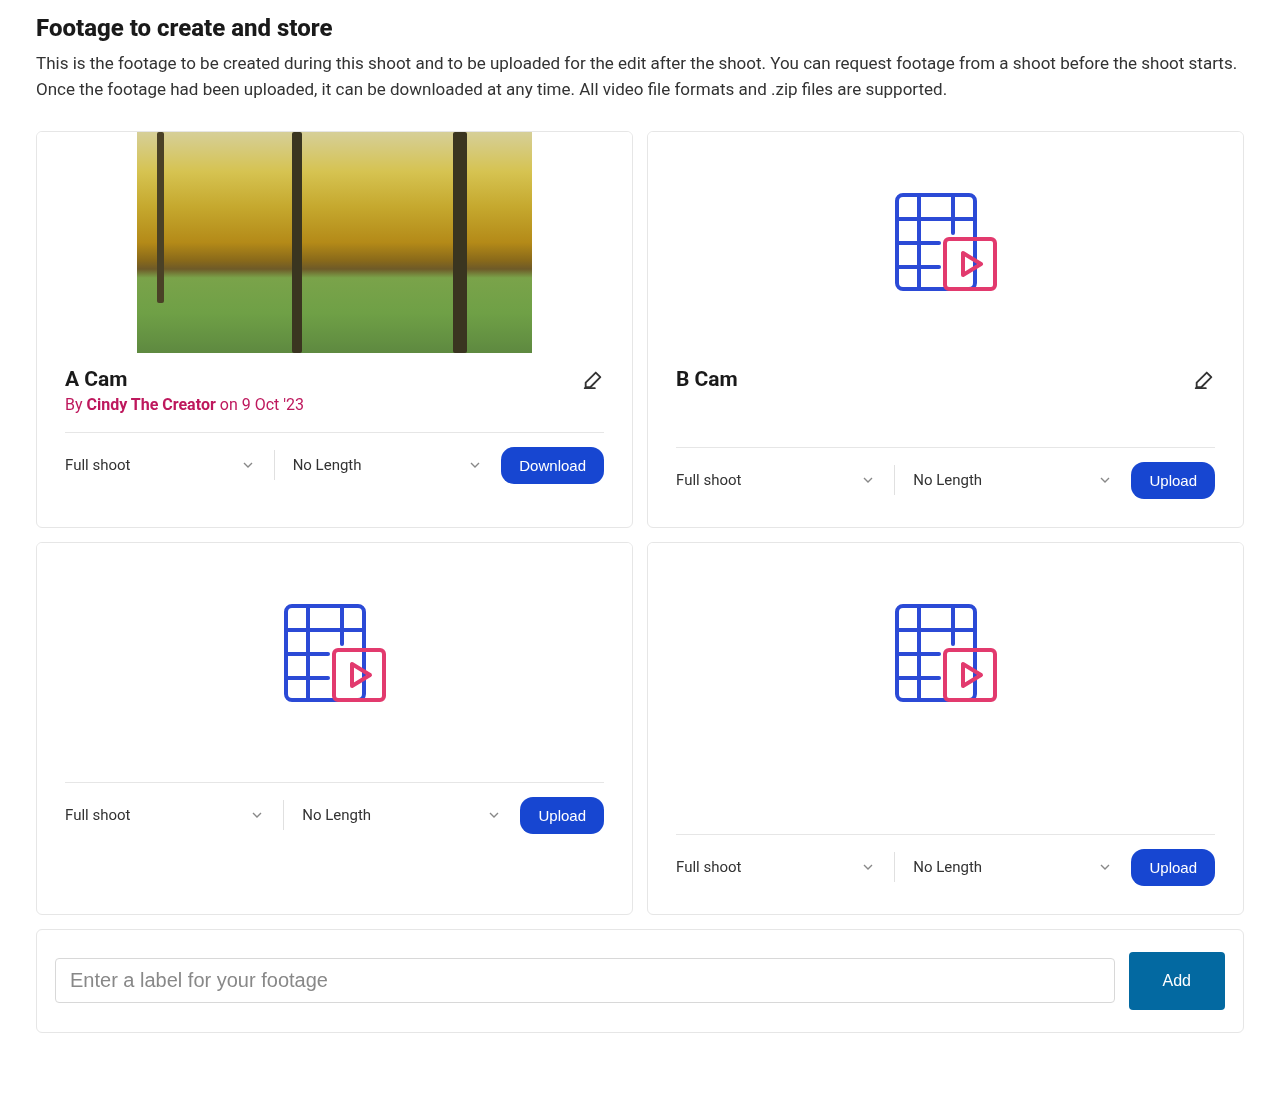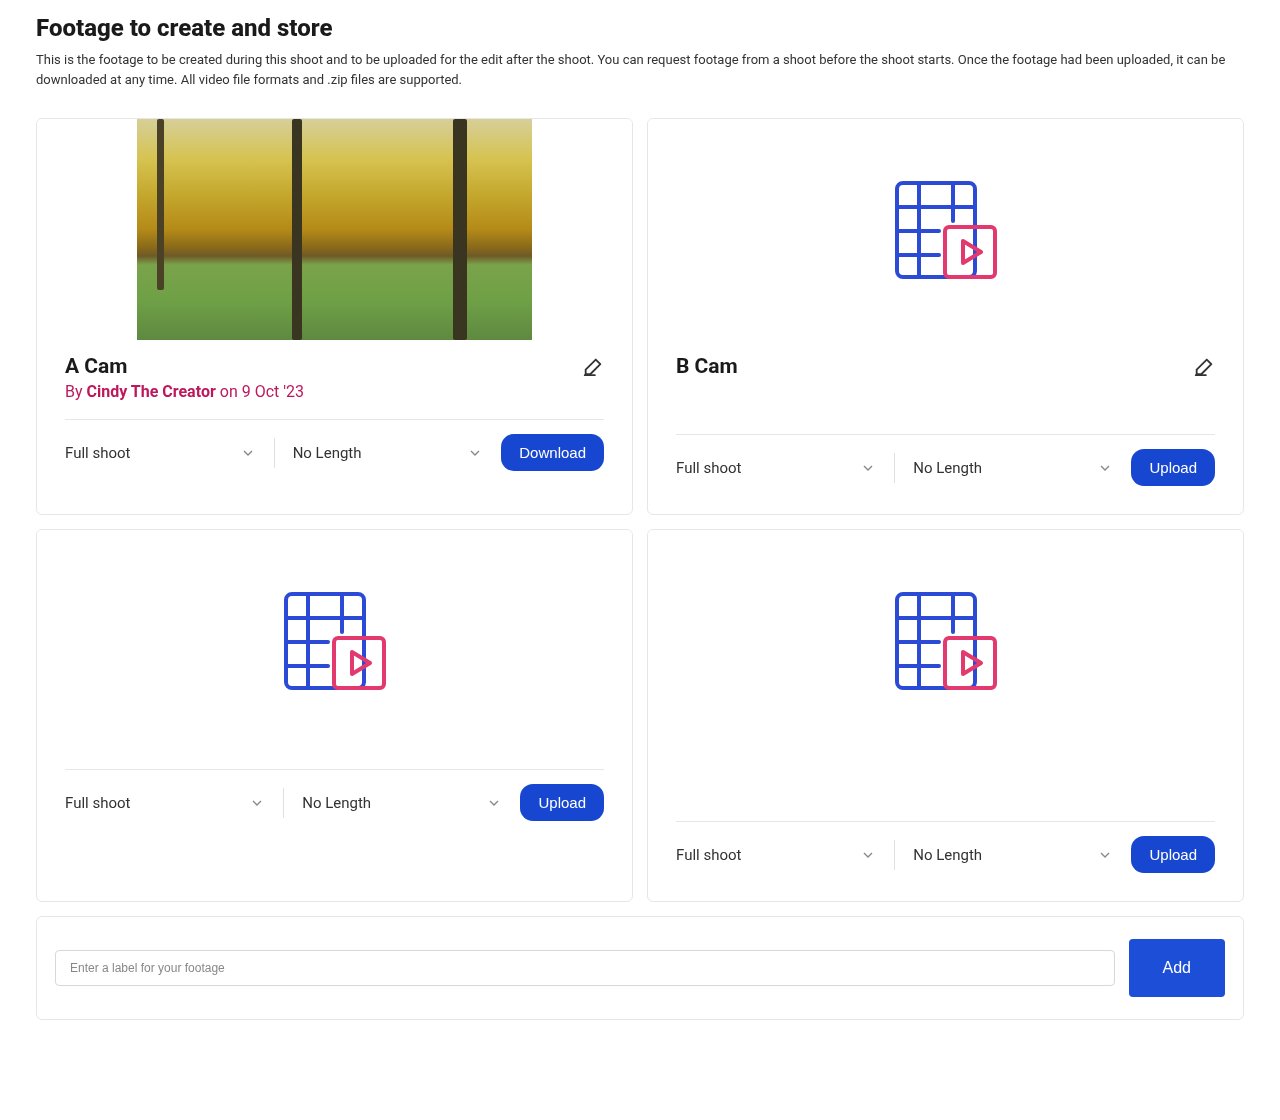--- a/index.html
+++ b/index.html
@@ -9,21 +9,21 @@
     color: #222;
     padding: 14px 36px 40px 36px;
   }
   h1.page-title {
     font-size: 24px;
     font-weight: 800;
     color: #1a1a1a;
     margin-bottom: 8px;
   }
   p.page-description {
-    font-size: 13px;
+    font-size: 17px;
     line-height: 1.55;
     color: #333;
     margin-bottom: 28px;
   }
   .cards {
     display: grid;
     grid-template-columns: 1fr 1fr;
     gap: 14px;
   }
   .card {
@@ -125,27 +125,27 @@
     padding: 22px 18px;
     display: flex;
     gap: 14px;
     align-items: center;
   }
   .add-row input {
     flex: 1;
     border: 1px solid #d8d8d8;
     border-radius: 4px;
     padding: 10px 14px;
-    font-size: 12px;
+    font-size: 20px;
     color: #333;
     outline: none;
   }
   .add-row input::placeholder { color:#888; }
   .add-btn {
-    background: #1d4ed8;
+    background: #0369a1;
     color: #fff;
     border: none;
     border-radius: 4px;
     padding: 20px 34px;
     font-size: 16px;
     font-weight: 500;
     cursor: pointer;
   }
 </style>
 </head>

